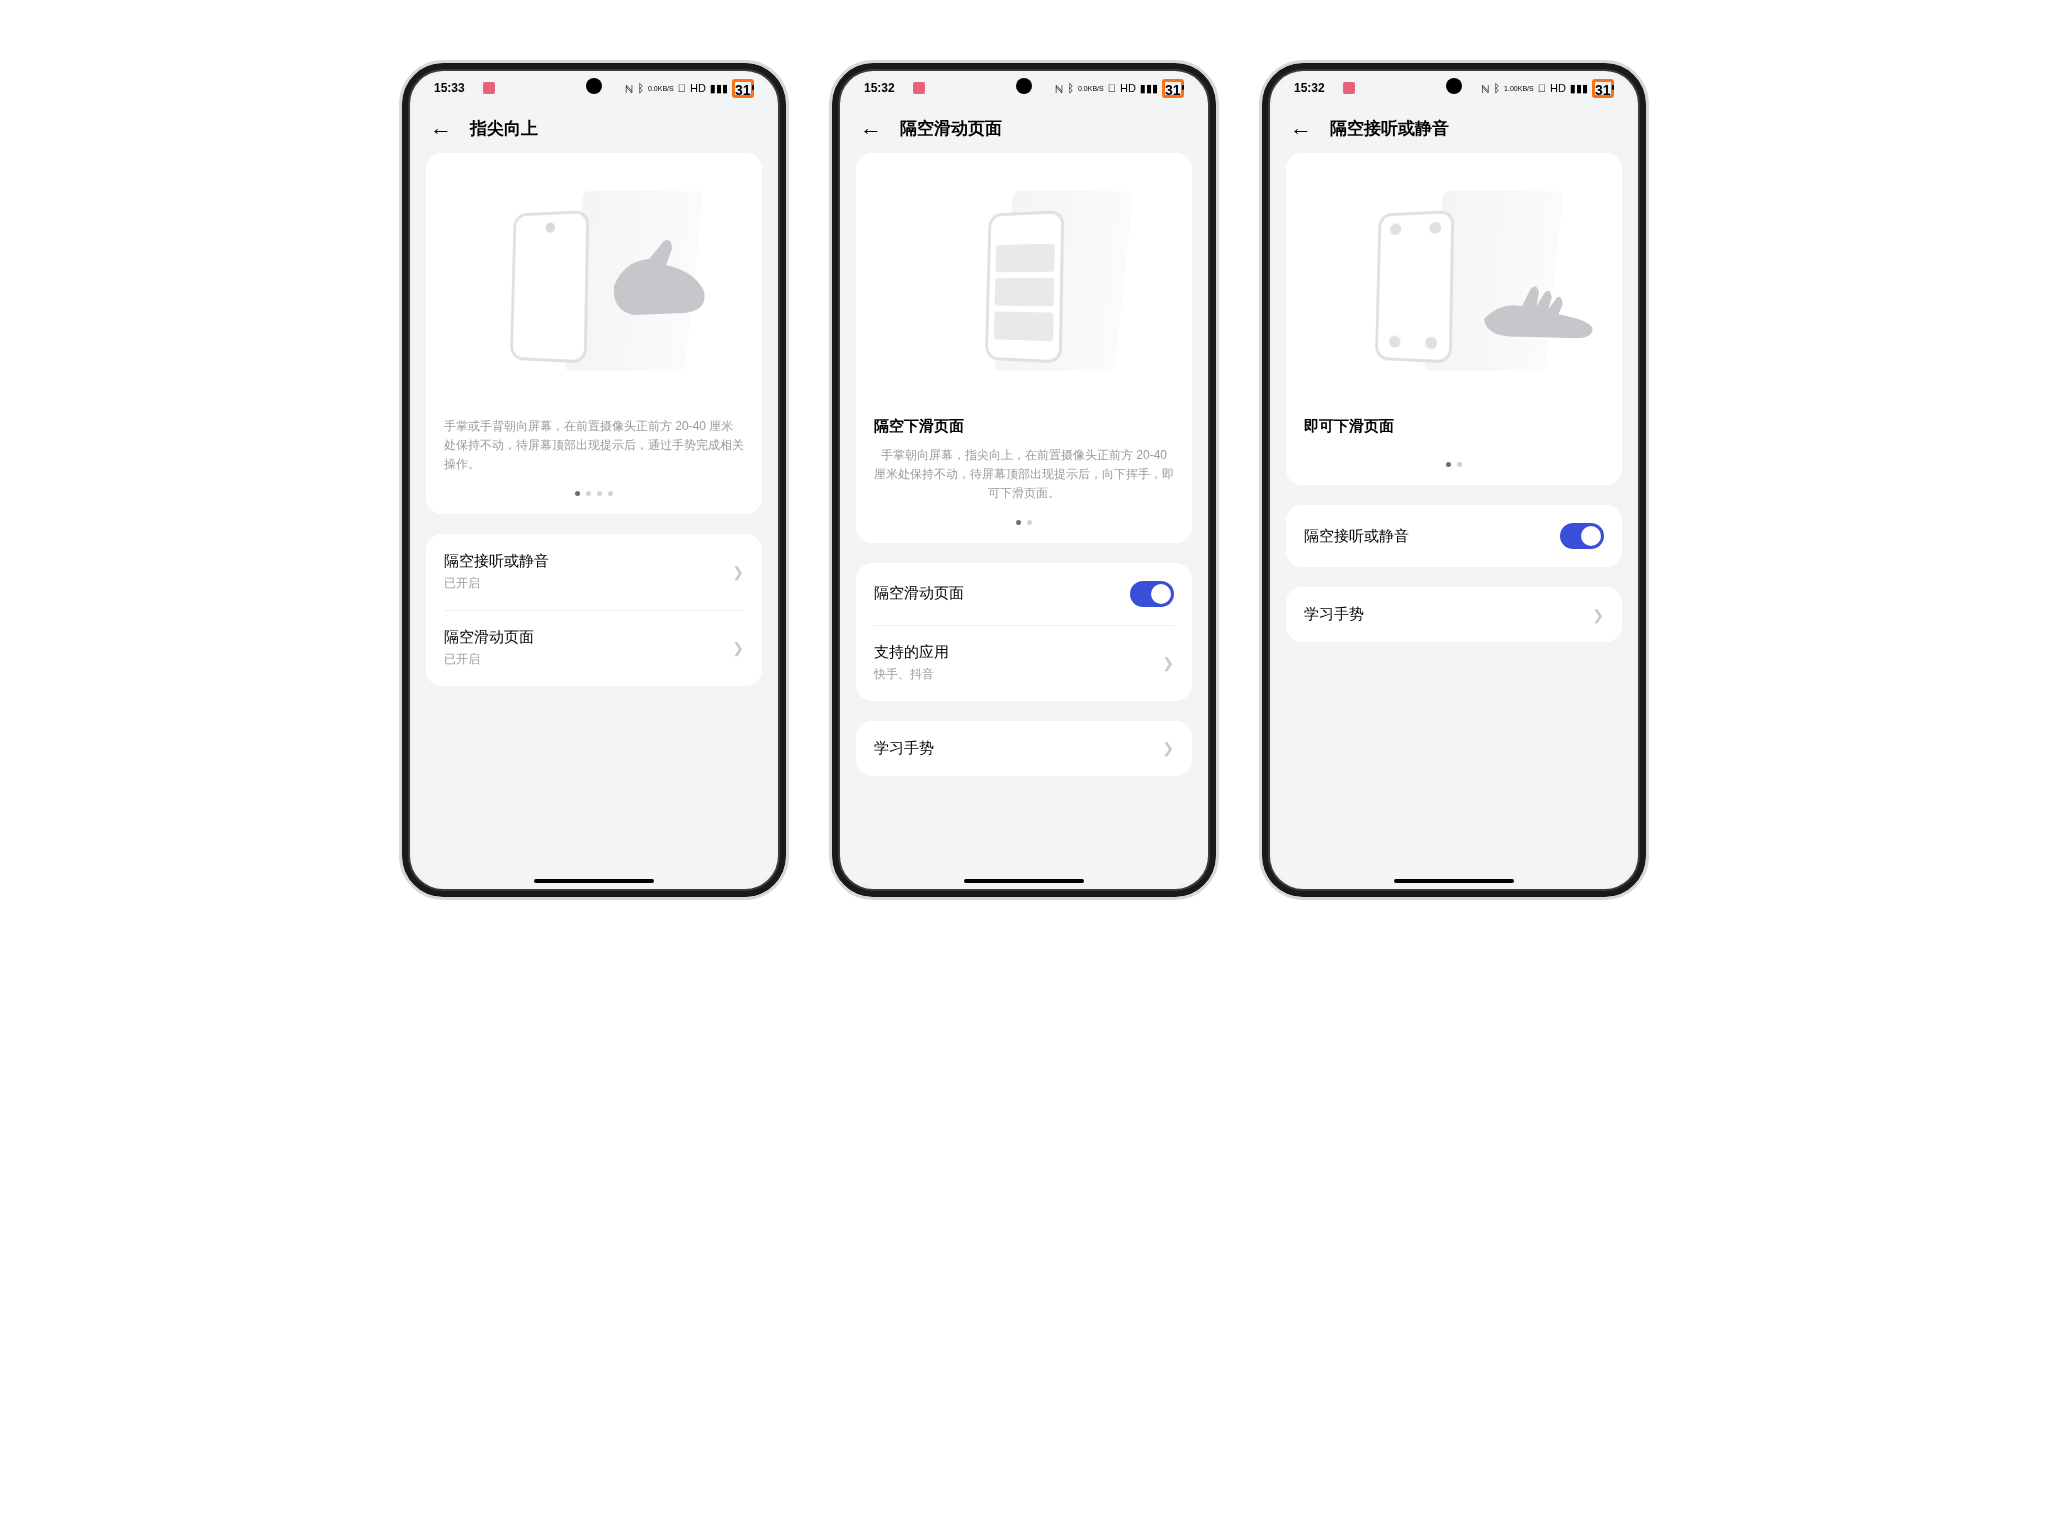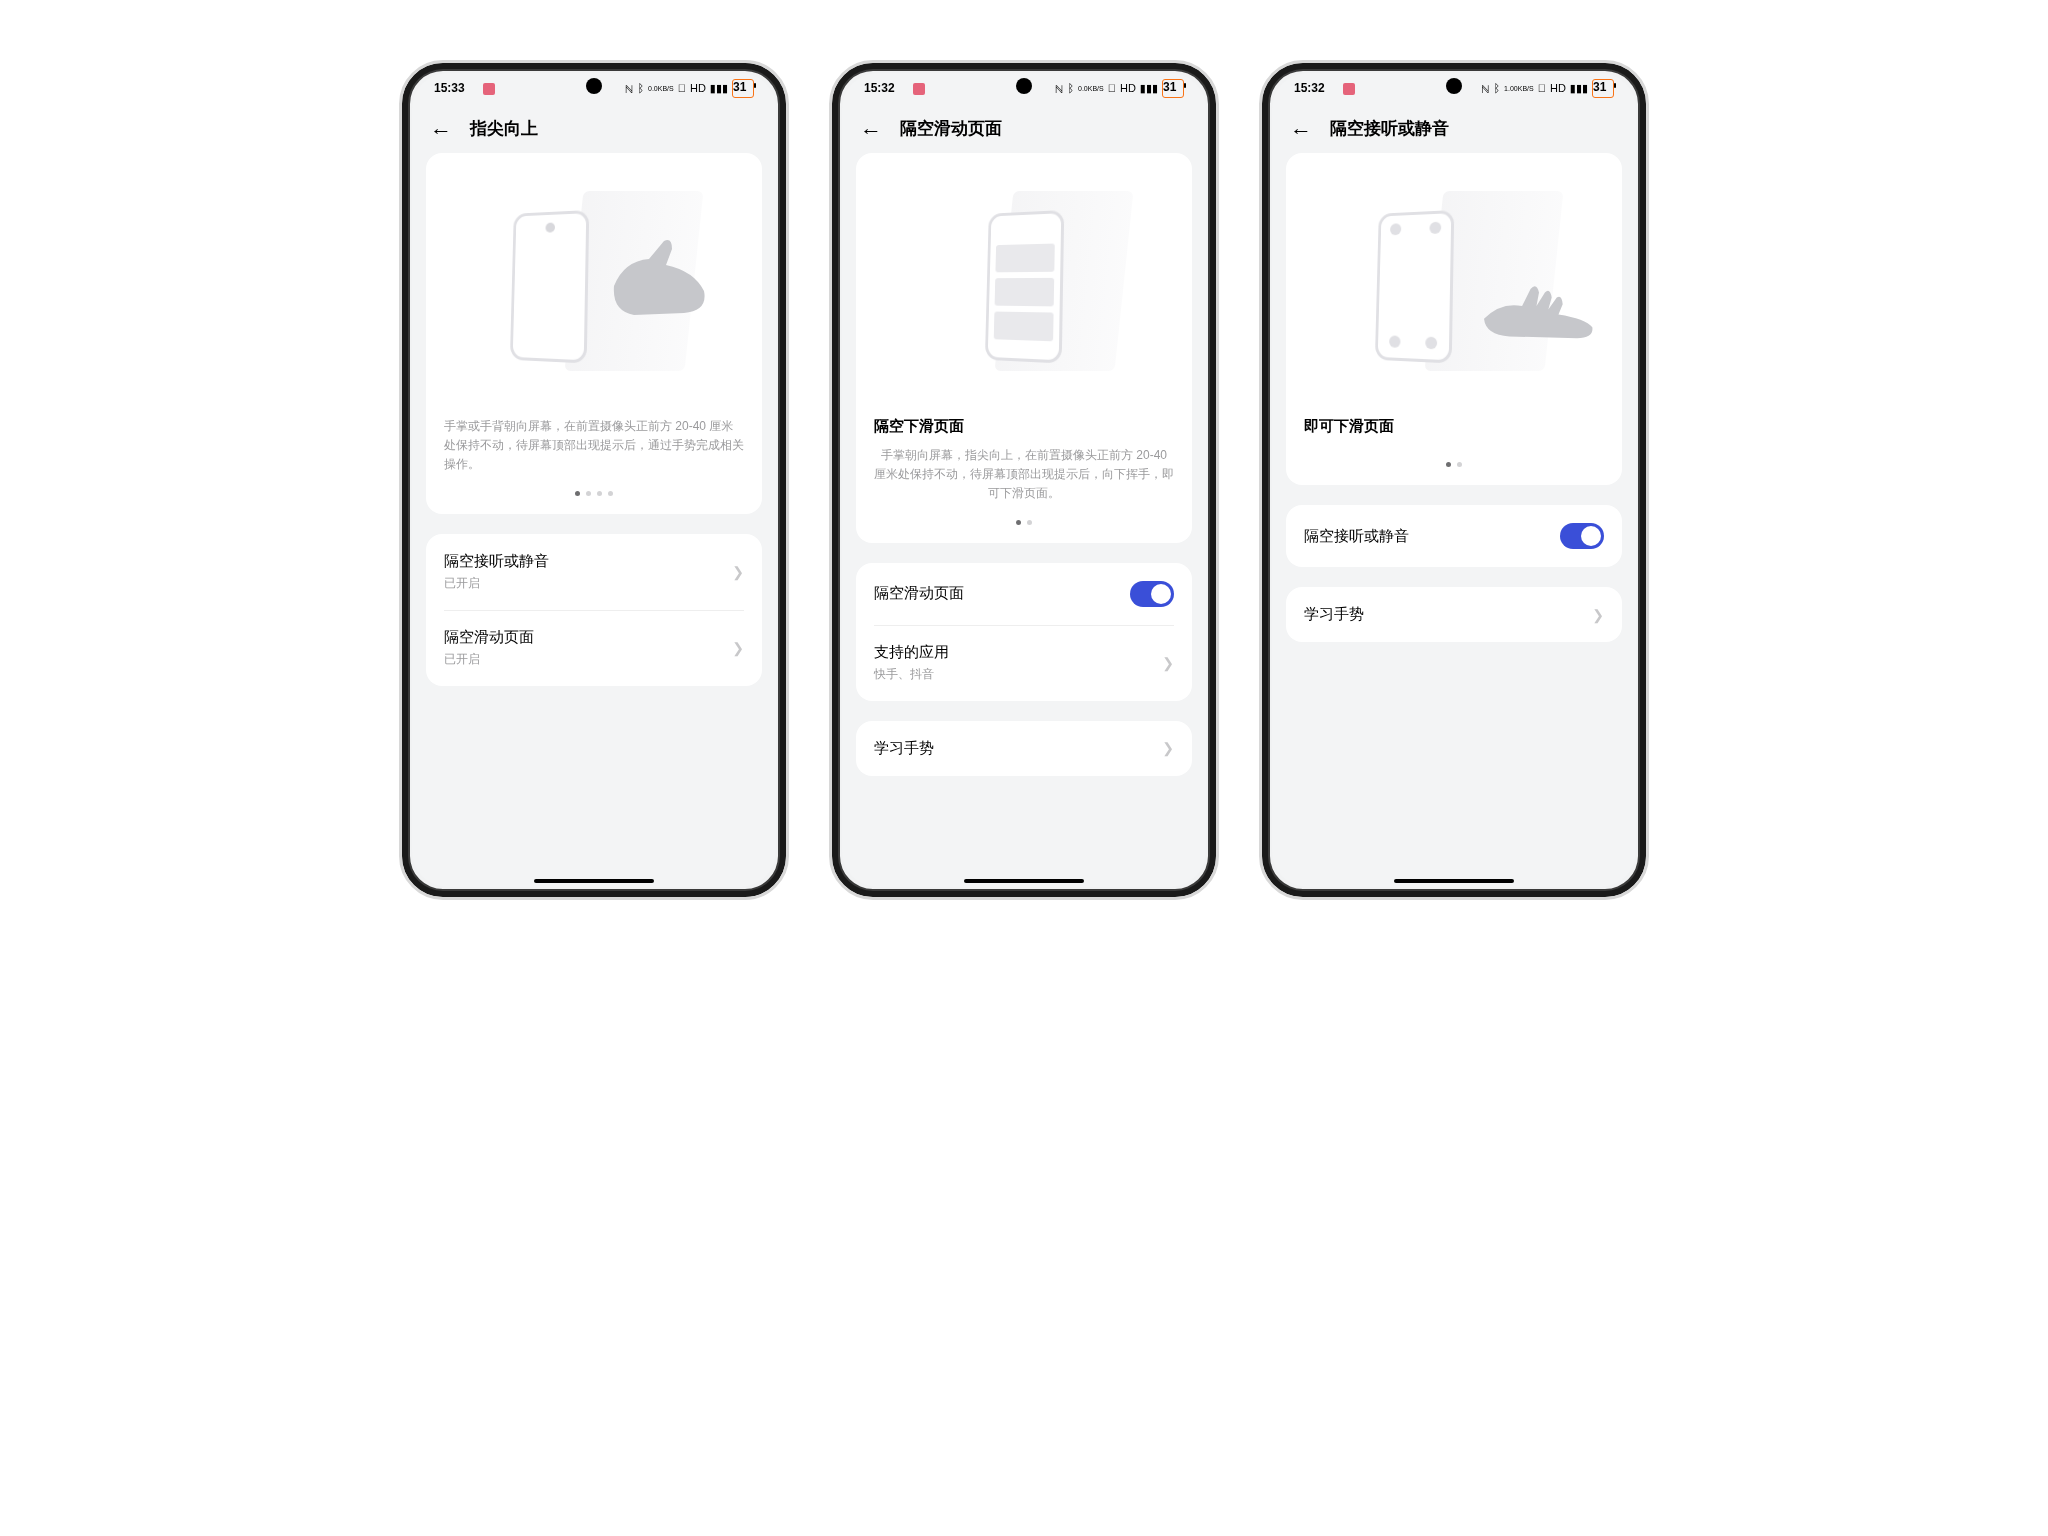--- a/index.html
+++ b/index.html
@@ -37,27 +37,27 @@
   .statusbar {
     height: 30px;
     display:flex; align-items:center; justify-content:space-between;
     padding: 0 22px; font-size:12px; font-weight:600; color:#000;
     position:relative;
   }
   .camera-cutout {
     position:absolute; left:50%; top:5px; transform:translateX(-50%);
     width:16px; height:16px; background:#000; border-radius:50%;
   }
-  .sb-left { display:flex; align-items:flex-end; gap:18px; }
+  .sb-left { display:flex; align-items:center; gap:18px; }
   .sb-icon-pink { width:12px; height:12px; background:#e5637a; border-radius:2px; }
   .sb-right { display:flex; align-items:center; gap:4px; font-size:10px; font-weight:500; }
   .sb-right span { display:inline-block; }
   .sb-glyph { font-size:11px; }
   .kbs { display:flex; flex-direction:column; align-items:center; line-height:7px; font-size:7px; }
-  .battery { border:1px solid #f97316; border-radius:3px; width:22px; height:19px; position:relative; display:flex; align-items:center; justify-content:center; font-size:12px; font-weight:600; }
+  .battery { border:3px solid #f97316; border-radius:3px; width:22px; height:19px; position:relative; display:flex; align-items:center; justify-content:center; font-size:14px; font-weight:600; }
   .battery::after { content:""; position:absolute; right:-3px; top:3px; width:2px; height:5px; background:#000; border-radius:1px; }
 
   .titlebar {
     height:50px; display:flex; align-items:center; gap:18px; padding:0 18px;
   }
   .back-arrow { font-size:22px; font-weight:400; color:#000; cursor:pointer; }
   .title { font-size:17px; font-weight:700; color:#000; }
 
   .content { flex:1; overflow:hidden; padding: 0 14px; display:flex; flex-direction:column; gap:20px; }
 

